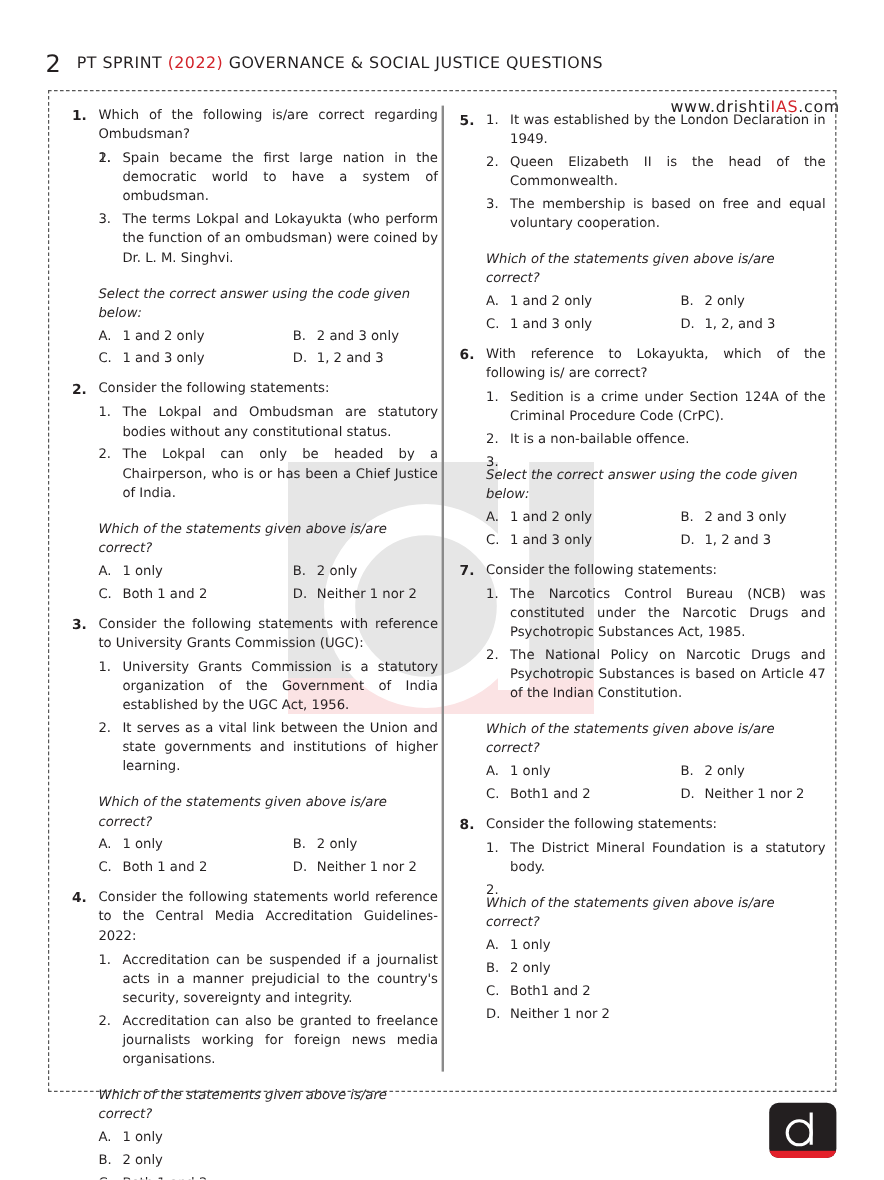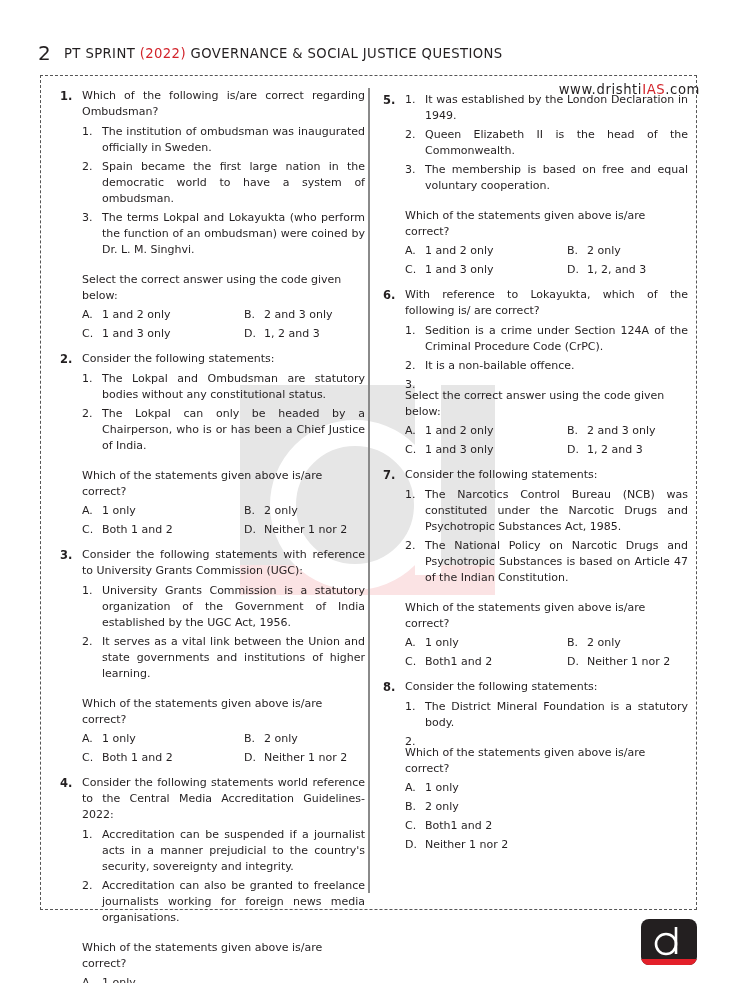--- a/index.html
+++ b/index.html
@@ -26,21 +26,21 @@
   .col { position: absolute; top: 88px; width: 305px; font-size: 11px; line-height: 16px; color: #231f20; }
   .col-left { left: 60px; }
   .col-right { left: 383px; }
 
   .q { position: relative; padding-left: 22px; margin-bottom: 9px; }
   .q-num { position: absolute; left: 0; top: 0; font-weight: bold; font-size: 11.5px; }
   .q-text { text-align: justify; }
   .stmts { margin-top: 4px; }
   .stmt { position: relative; padding-left: 20px; margin-bottom: 3px; text-align: justify; }
   .stmt-num { position: absolute; left: 0; top: 0; }
-  .q-foot { margin-top: 14px; }
+  .q-foot { margin-top: 14px; font-style: italic; }
   .opts { margin-top: 3px; display: grid; grid-template-columns: 162px 140px; row-gap: 3px; }
   .opts.single { grid-template-columns: 300px; }
   .opt { position: relative; padding-left: 20px; }
   .opt-key { position: absolute; left: 0; top: 0; }
 
   .logo { position: absolute; left: 641px; top: 919px; width: 56px; height: 46px; border-radius: 8px; background: #231f20; overflow: hidden; }
   .logo-red { position: absolute; left: 0; bottom: 0; width: 100%; height: 6px; background: #e3202a; }
   .logo-svg { position: absolute; left: 0; top: 0; }
 </style>
 </head>
@@ -61,21 +61,21 @@
   <div class="wm-stem"></div>
 </div>
 
 <div class="divider"></div>
 
 <div class="col col-left" id="col-left">
     <div class="q">
       <span class="q-num">1.</span>
       <div class="q-text">Which of the following is/are correct regarding Ombudsman?</div>
       <div class="stmts">
-        <div class="stmt"><span class="stmt-num">1.</span><span>The institution of ombudsman was inaugurated officially in Sweden.</span></div>
+        <div class="stmt"><span class="stmt-num">1.</span></div>
         <div class="stmt"><span class="stmt-num">2.</span><span>Spain became the first large nation in the democratic world to have a system of ombudsman.</span></div>
         <div class="stmt"><span class="stmt-num">3.</span><span>The terms Lokpal and Lokayukta (who perform the function of an ombudsman) were coined by Dr. L. M. Singhvi.</span></div>
       </div>
       <div class="q-foot">Select the correct answer using the code given below:</div>
       <div class="opts">
         <div class="opt"><span class="opt-key">A.</span><span>1 and 2 only</span></div>
         <div class="opt"><span class="opt-key">B.</span><span>2 and 3 only</span></div>
         <div class="opt"><span class="opt-key">C.</span><span>1 and 3 only</span></div>
         <div class="opt"><span class="opt-key">D.</span><span>1, 2 and 3</span></div>
       </div>

